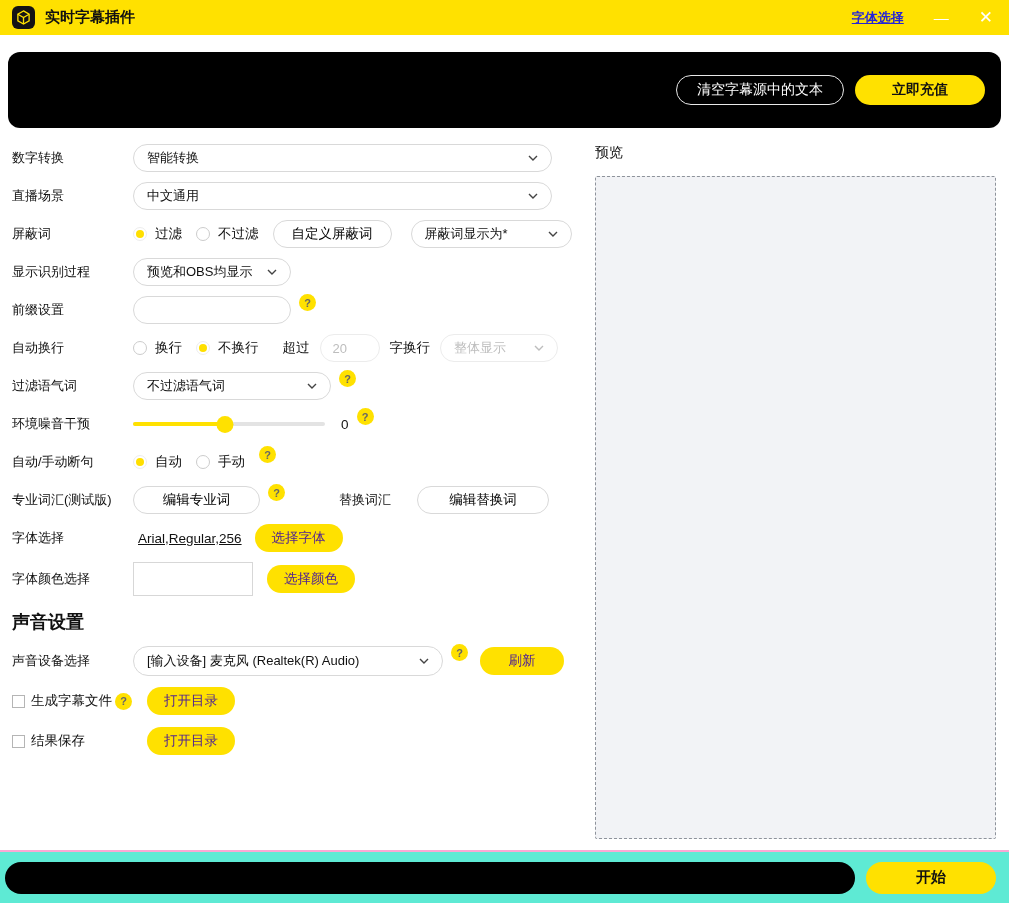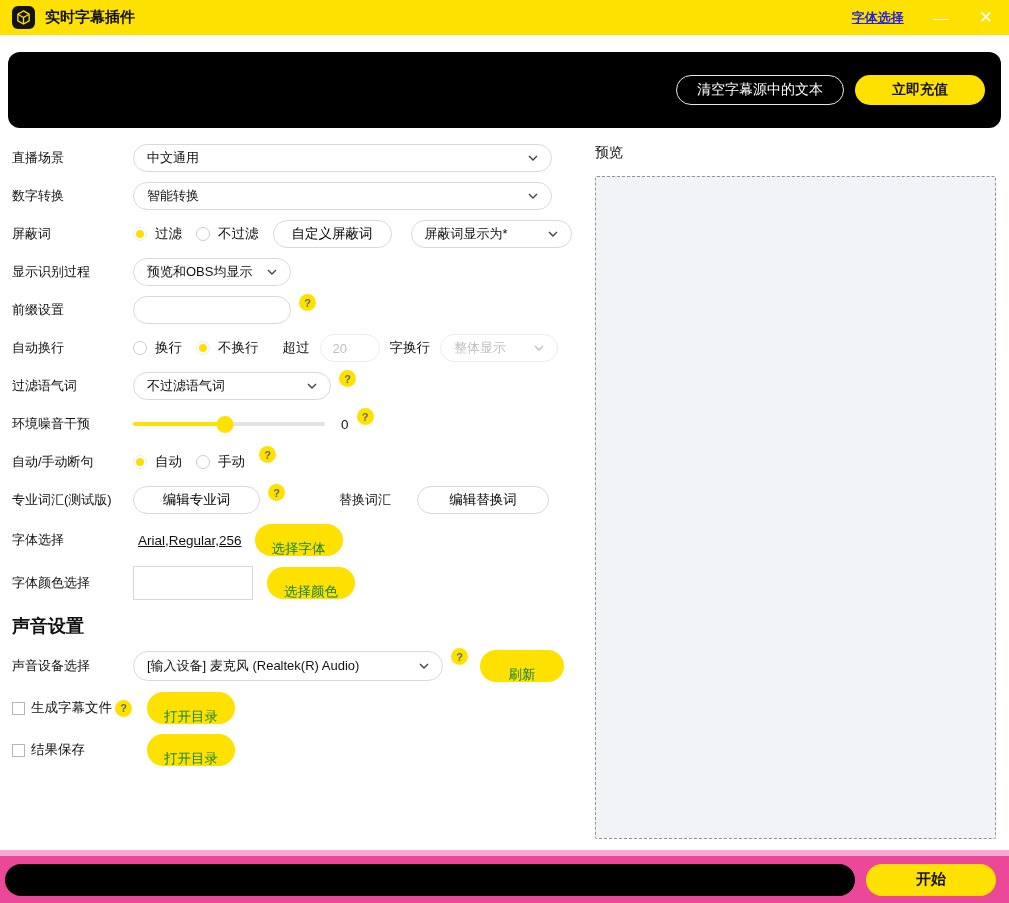--- a/index.html
+++ b/index.html
@@ -59,37 +59,37 @@
   .radio-label{font-size:13.5px;font-weight:500;}
   .inline-label{font-size:13.5px;font-weight:500;margin:0 10px;}
 
   .slider{width:192px;height:17px;position:relative;display:flex;align-items:center;cursor:pointer;}
   .slider-track{width:100%;height:4px;background:#E3E3E3;border-radius:2px;}
   .slider-fill{position:absolute;left:0;height:4px;background:var(--yellow);border-radius:2px;}
   .slider-thumb{position:absolute;transform:translateX(-50%);width:17px;height:17px;border-radius:50%;background:var(--yellow);}
   .noise-value{margin-left:16px;font-size:13.5px;}
 
   .font-link{font-size:13.5px;text-decoration:underline;margin:0 13px 0 5px;cursor:pointer;color:#111;}
-  .btn-yellow{height:28px;border:none;border-radius:16px;background:var(--yellow);color:#15803d;font-size:13.5px;font-weight:500;padding:16px 17px;cursor:pointer;}
+  .btn-yellow{height:28px;border:none;border-radius:16px;background:var(--yellow);color:#4c1d95;font-size:13.5px;font-weight:500;padding:0 17px;cursor:pointer;}
   .color-input{width:120px;height:34px;border:1px solid #D7D7D7;background:#fff;margin-right:14px;font-size:13px;padding:0 8px;outline:none;}
 
   .section-header{font-size:18px;font-weight:bold;margin:14px 0 12px;}
 
   .check-group{display:flex;align-items:center;width:123px;flex-shrink:0;}
   .checkbox{width:13px;height:13px;border:1px solid #b5b5b5;background:#fff;margin-right:6px;flex-shrink:0;cursor:pointer;}
   .check-label{font-size:13.5px;white-space:nowrap;}
   .check-group .help{margin-left:3px;margin-top:0;align-self:center;}
 
   
   .right{flex:1;padding-left:23px;}
   .preview-title{margin-top:16px;font-size:14px;}
   .preview-box{margin-top:14px;height:663px;background:#F2F3F6;border:1px dashed #8E939B;border-radius:2px;}
 
   
-  .footer{position:absolute;left:0;right:0;bottom:0;height:53px;border-top:6px solid #f9a8d4;display:flex;align-items:center;gap:11px;padding:0 13px 0 5px;background:#ec4899;}
+  .footer{position:absolute;left:0;right:0;bottom:0;height:53px;border-top:2px solid #f9a8d4;display:flex;align-items:center;gap:11px;padding:0 13px 0 5px;background:#5eead4;}
   .status-bar{flex:1;height:32px;background:#000;border-radius:16px;}
   .btn-start{width:130px;height:32px;border:none;border-radius:16px;background:var(--yellow);font-size:15px;font-weight:bold;color:#111;cursor:pointer;}
 </style>
 </head>
 <body>
 
 <div class="titlebar">
   <span class="logo">
     <svg width="15" height="15" viewBox="0 0 16 16">
       <path d="M8 1 L14 4.5 L14 11.5 L8 15 L2 11.5 L2 4.5 Z" fill="none" stroke="#FFE100" stroke-width="1.4"></path>
@@ -109,35 +109,35 @@
   <button class="btn-recharge">立即充值</button>
 </div>
 
 <div class="main">
   <div class="left">
 
 
     <div class="form">
 
       <div class="row">
+        <span class="row-label">数字转换</span>
+        <div class="select w420">
+          <span class="val">智能转换</span>
+          <span class="chev">
+            <svg width="10" height="6">
+                <path d="M1 1l4 4 4-4" stroke="#444" fill="none" stroke-width="1.4"></path>
+              </svg>
+          </span>
+        </div>
+      </div>
+
+      <div class="row">
         <span class="row-label">直播场景</span>
         <div class="select w420">
           <span class="val">中文通用</span>
-          <span class="chev">
-            <svg width="10" height="6">
-                <path d="M1 1l4 4 4-4" stroke="#444" fill="none" stroke-width="1.4"></path>
-              </svg>
-          </span>
-        </div>
-      </div>
-
-      <div class="row">
-        <span class="row-label">数字转换</span>
-        <div class="select w420">
-          <span class="val">智能转换</span>
           <span class="chev">
             <svg width="10" height="6">
                 <path d="M1 1l4 4 4-4" stroke="#444" fill="none" stroke-width="1.4"></path>
               </svg>
           </span>
         </div>
       </div>
 
       <div class="row">
         <span class="row-label">屏蔽词</span>

